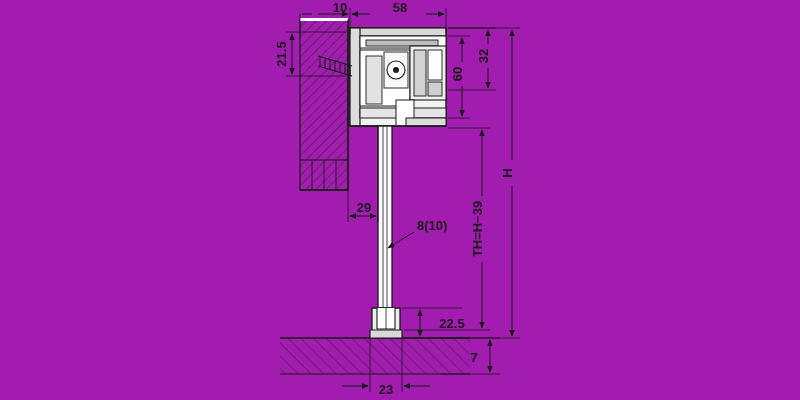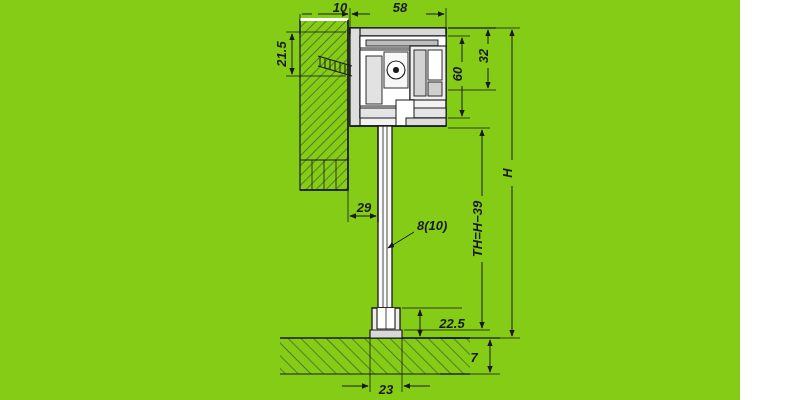--- a/index.html
+++ b/index.html
@@ -5,25 +5,24 @@
   html, body {
     margin: 0;
     padding: 0;
     background: #ffffff;
   }
   body {
     font-family: "Liberation Sans", sans-serif;
   }
   #stage {
     position: relative;
-    width: 740px;
+    width: 800px;
     height: 400px;
-    background: #84cc16;
+    background: #a21caf;
     overflow: hidden;
-    font-style: italic;
   }
   #stage svg {
     position: absolute;
     left: 0;
     top: 0;
   }
   .dim-text {
     font-family: "Liberation Sans", sans-serif;
     font-size: 13px;
     font-weight: bold;

